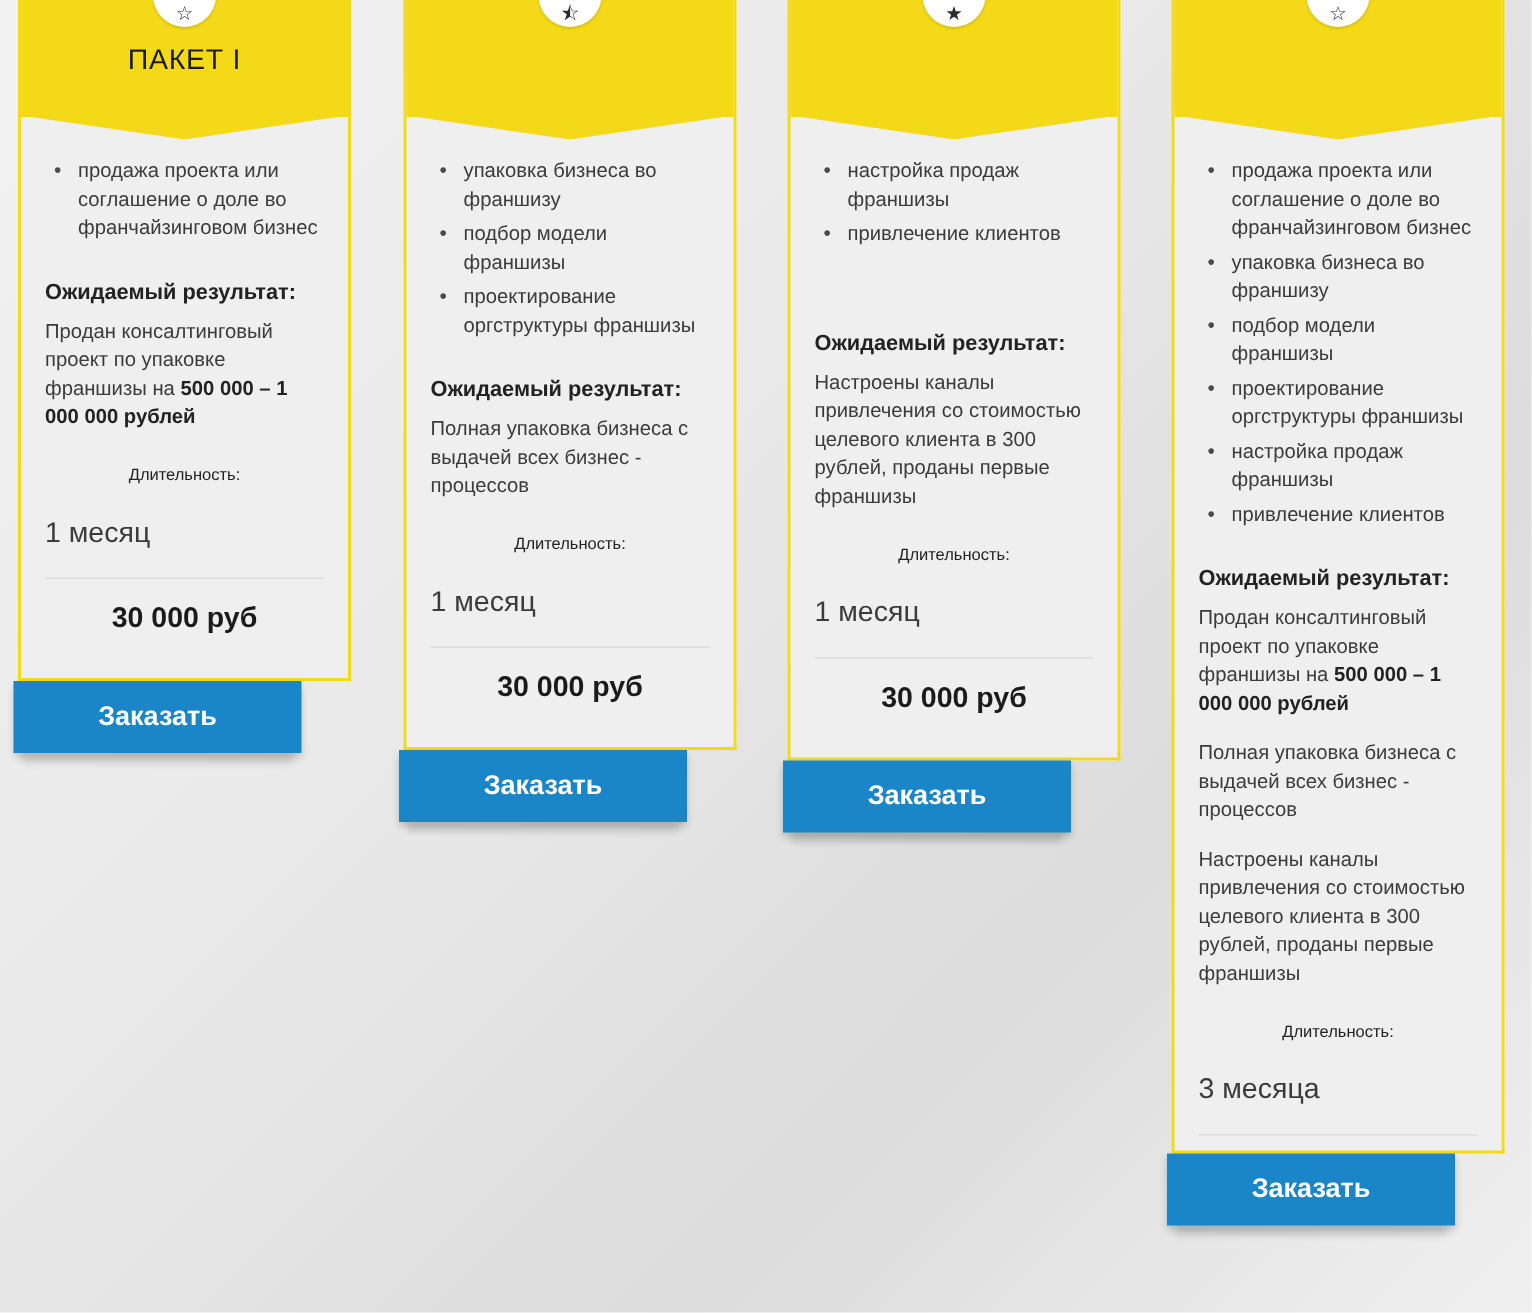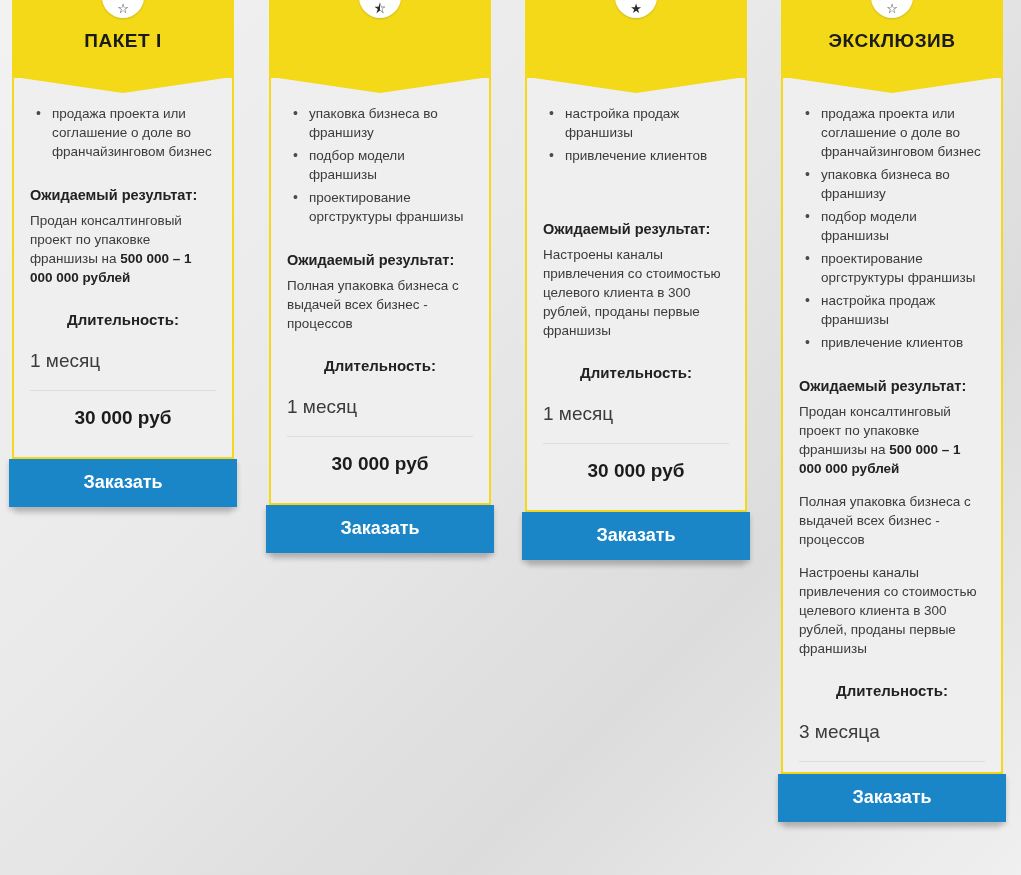--- a/index.html
+++ b/index.html
@@ -63,21 +63,21 @@
     box-sizing: border-box;
   }
   .badge span {
     font-size: 13px;
     line-height: 13px;
     color: #2b2b2b;
   }
   .card-title {
     text-align: center;
     font-size: 19px;
-    font-weight: bold;
+    font-weight: normal;
     color: #1b1b1b;
     letter-spacing: 0.5px;
     padding-top: 30px;
   }
   .body {
     padding: 26px 16px 10px 16px;
   }
   ul.features {
     margin: 0 0 0 0;
     padding-left: 18px;
@@ -112,22 +112,22 @@
   .result-text {
     font-size: 13.5px;
     line-height: 19px;
     color: #3b3b3b;
     margin-bottom: 10px;
   }
   .result-text b {
     color: #222;
   }
   .duration-title {
-    font-size: 15px;
-    font-weight: bold;
+    font-size: 11px;
+    font-weight: normal;
     color: #222;
     text-align: center;
     margin-top: 24px;
   }
   .duration-value {
     font-size: 19px;
     color: #3b3b3b;
     text-align: left;
     margin-top: 22px;
   }
@@ -143,21 +143,21 @@
     padding: 16px 0 18px 0;
   }
   .order-btn {
     position: relative;
     background: #1a86c8;
     color: #fff;
     font-size: 18px;
     font-weight: bold;
     text-align: center;
     padding: 13px 0 14px 0;
-    width: 228px;
+    width: 192px;
     margin-left: -3px;
     box-sizing: border-box;
     cursor: pointer;
     border: none;
     font-family: "Liberation Sans", sans-serif;
     box-shadow: 0 3px 5px rgba(0,0,0,0.2);
   }
   .order-btn:after {
     content: "";
     position: absolute;
@@ -260,21 +260,20 @@
       <button class="order-btn">Заказать</button>
     </div>
   </div>
 
   <div class="card" style="left:781px;">
     <div class="card-inner">
       <div class="ribbon">
         <div class="badge">
           <span>☆</span>
         </div>
-        <div class="card-title">ЭКСКЛЮЗИВ</div>
       </div>
       <div class="body">
         <ul class="features">
           <li>продажа проекта или соглашение о доле во франчайзинговом бизнес</li>
           <li>упаковка бизнеса во франшизу</li>
           <li>подбор модели франшизы</li>
           <li>проектирование оргструктуры франшизы</li>
           <li>настройка продаж франшизы</li>
           <li>привлечение клиентов</li>
         </ul>

